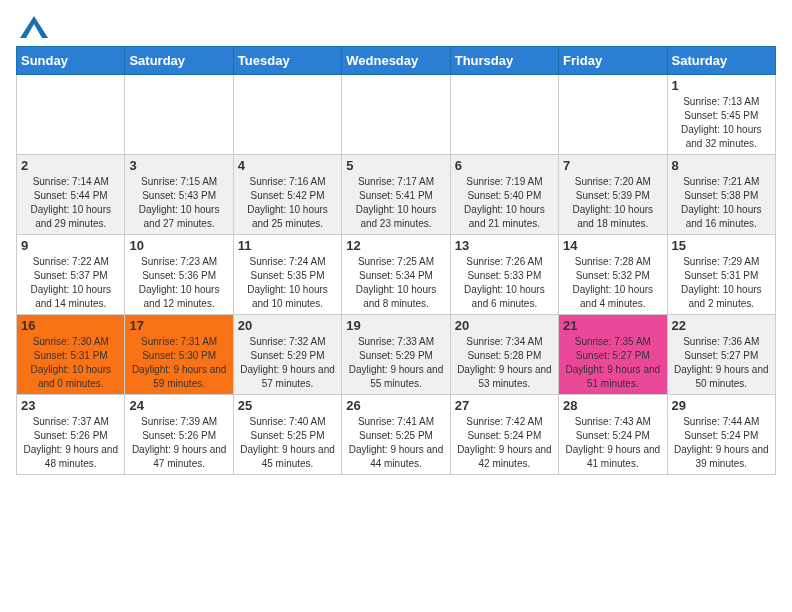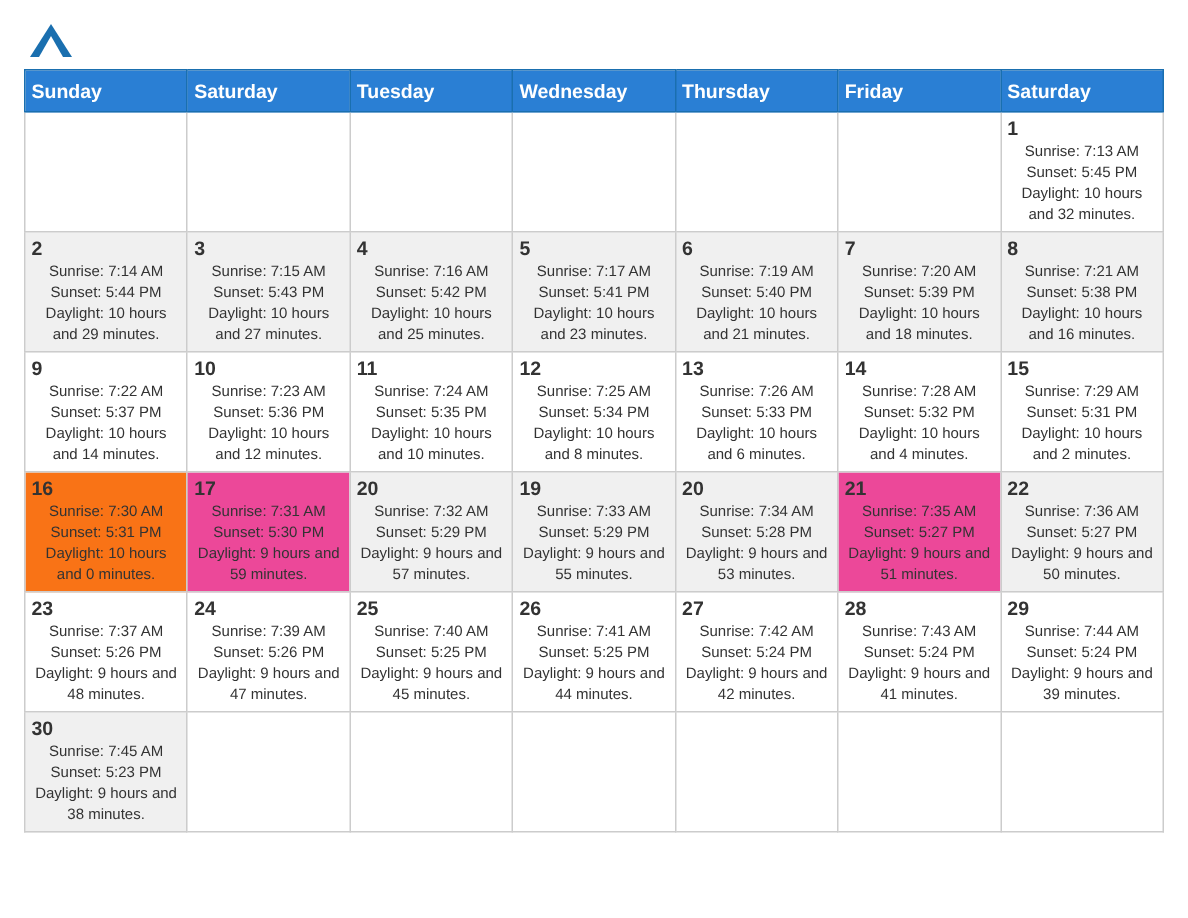--- a/index.html
+++ b/index.html
@@ -185,21 +185,21 @@
         <td>
         <span class="day-num">15</span>
         <div class="day-info">Sunrise: 7:29 AM<br>Sunset: 5:31 PM<br>Daylight: 10 hours and 2 minutes.</div>
       </td>
       </tr>
       <tr>
         <td style="background: #f97316;">
         <span class="day-num">16</span>
         <div class="day-info">Sunrise: 7:30 AM<br>Sunset: 5:31 PM<br>Daylight: 10 hours and 0 minutes.</div>
       </td>
-        <td style="background: #ec4899;">
+        <td style="background: #f97316;">
         <span class="day-num">17</span>
         <div class="day-info">Sunrise: 7:31 AM<br>Sunset: 5:30 PM<br>Daylight: 9 hours and 59 minutes.</div>
       </td>
         <td style="background: rgb(240, 240, 240);">
         <span class="day-num">20</span>
         <div class="day-info">Sunrise: 7:32 AM<br>Sunset: 5:29 PM<br>Daylight: 9 hours and 57 minutes.</div>
       </td>
         <td style="background: rgb(240, 240, 240);">
         <span class="day-num">19</span>
         <div class="day-info">Sunrise: 7:33 AM<br>Sunset: 5:29 PM<br>Daylight: 9 hours and 55 minutes.</div>
@@ -239,27 +239,15 @@
         <div class="day-info">Sunrise: 7:42 AM<br>Sunset: 5:24 PM<br>Daylight: 9 hours and 42 minutes.</div>
       </td>
         <td>
         <span class="day-num">28</span>
         <div class="day-info">Sunrise: 7:43 AM<br>Sunset: 5:24 PM<br>Daylight: 9 hours and 41 minutes.</div>
       </td>
         <td>
         <span class="day-num">29</span>
         <div class="day-info">Sunrise: 7:44 AM<br>Sunset: 5:24 PM<br>Daylight: 9 hours and 39 minutes.</div>
       </td>
-      </tr>
-      <tr>
-        <td style="background: rgb(240, 240, 240);">
-        <span class="day-num">30</span>
-        <div class="day-info">Sunrise: 7:45 AM<br>Sunset: 5:23 PM<br>Daylight: 9 hours and 38 minutes.</div>
-      </td>
-        <td class="empty-cell" style="background: rgb(240, 240, 240);">&nbsp;</td>
-        <td class="empty-cell" style="background: rgb(240, 240, 240);">&nbsp;</td>
-        <td class="empty-cell" style="background: rgb(240, 240, 240);">&nbsp;</td>
-        <td class="empty-cell" style="background: rgb(240, 240, 240);">&nbsp;</td>
-        <td class="empty-cell" style="background: rgb(240, 240, 240);">&nbsp;</td>
-        <td class="empty-cell" style="background: rgb(240, 240, 240);">&nbsp;</td>
       </tr>
     </tbody>
 </table>
 
 </body></html>

